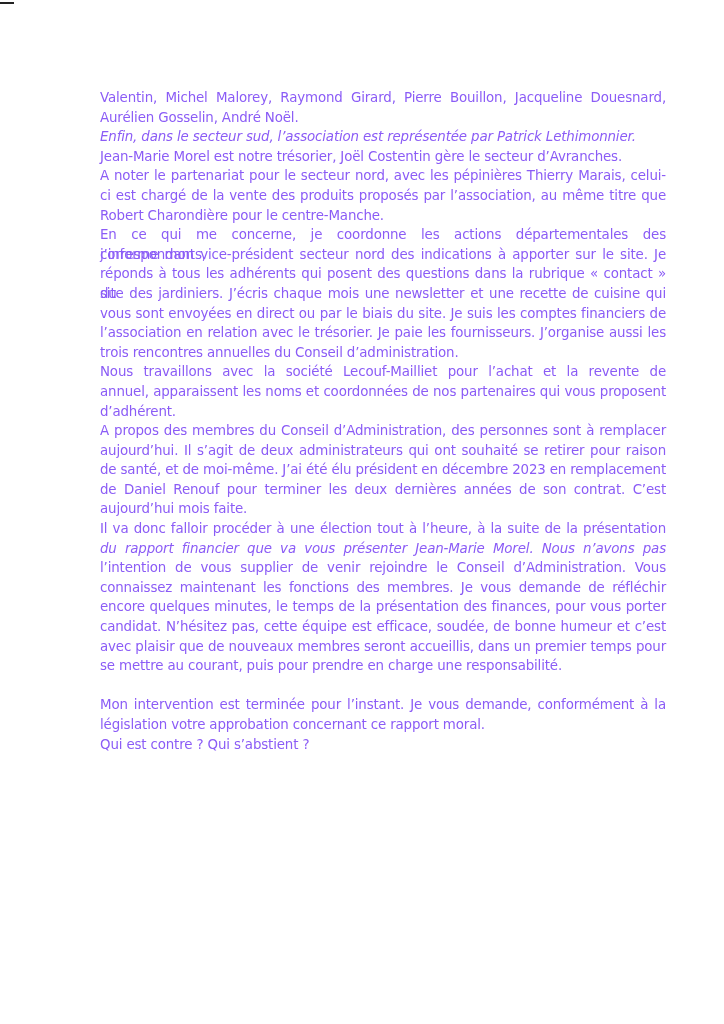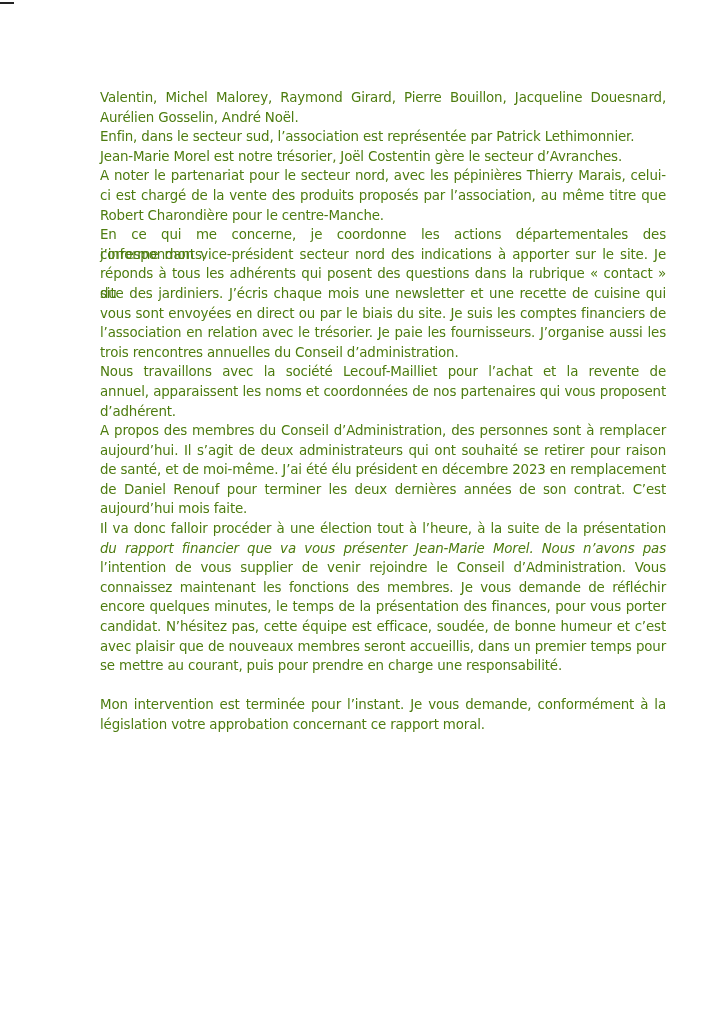--- a/index.html
+++ b/index.html
@@ -21,21 +21,21 @@
     height: 2px;
     background: #222;
   }
   .page-text {
     position: absolute;
     left: 100px;
     top: 88px;
     width: 566px;
     font-family: "DejaVu Sans", sans-serif;
     font-size: 13.4px;
-    color: #4d7c0f;
+    color: #8b5cf6;
     letter-spacing: -0.15px;
   }
   .line {
     display: block;
     height: 19.6px;
     line-height: 19.6px;
     white-space: nowrap;
     text-align: justify;
     text-align-last: justify;
     overflow: visible;
@@ -51,21 +51,21 @@
 <body>
 
 <div class="corner-mark"></div>
 
 <div class="page-text" id="page-text">
     <div class="paragraph">
       <span class="line" style="white-space: normal; text-align-last: justify;">Valentin, Michel Malorey, Raymond Girard, Pierre Bouillon, Jacqueline Douesnard,</span>
       <span class="line last" style="white-space: normal;">Aurélien Gosselin, André Noël.</span>
     </div>
     <div class="paragraph">
-      <span class="line last" style="white-space: normal;">Enfin, dans le secteur sud, l’association est représentée par Patrick Lethimonnier.</span>
+      <span class="line last" style="white-space: normal; font-style: italic;">Enfin, dans le secteur sud, l’association est représentée par Patrick Lethimonnier.</span>
     </div>
     <div class="paragraph">
       <span class="line last" style="white-space: normal;">Jean-Marie Morel est notre trésorier, Joël Costentin gère le secteur d’Avranches.</span>
     </div>
     <div class="paragraph">
       <span class="line" style="white-space: normal; text-align-last: justify;">A noter le partenariat pour le secteur nord, avec les pépinières Thierry Marais, celui-</span>
       <span class="line" style="white-space: normal; text-align-last: justify;">ci est chargé de la vente des produits proposés par l’association, au même titre que</span>
       <span class="line last" style="white-space: normal;">Robert Charondière pour le centre-Manche.</span>
     </div>
     <div class="paragraph">
@@ -97,13 +97,16 @@
       <span class="line" style="white-space: normal; text-align-last: justify;">encore quelques minutes, le temps de la présentation des finances, pour vous porter</span>
       <span class="line" style="white-space: normal; text-align-last: justify;">candidat. N’hésitez pas, cette équipe est efficace, soudée, de bonne humeur et c’est</span>
       <span class="line" style="white-space: normal; text-align-last: justify;">avec plaisir que de nouveaux membres seront accueillis, dans un premier temps pour</span>
       <span class="line last" style="white-space: normal;">se mettre au courant, puis pour prendre en charge une responsabilité.</span>
     </div>
     <div class="gap"></div>
     <div class="paragraph">
       <span class="line" style="white-space: normal; text-align-last: justify;">Mon intervention est terminée pour l’instant. Je vous demande, conformément à la</span>
       <span class="line last" style="white-space: normal;">législation votre approbation concernant ce rapport moral.</span>
     </div>
+    <div class="paragraph">
+      <span class="line last" style="white-space: normal;">Qui est contre ? Qui s’abstient ?</span>
+    </div>
   </div>
 
 </body></html>

